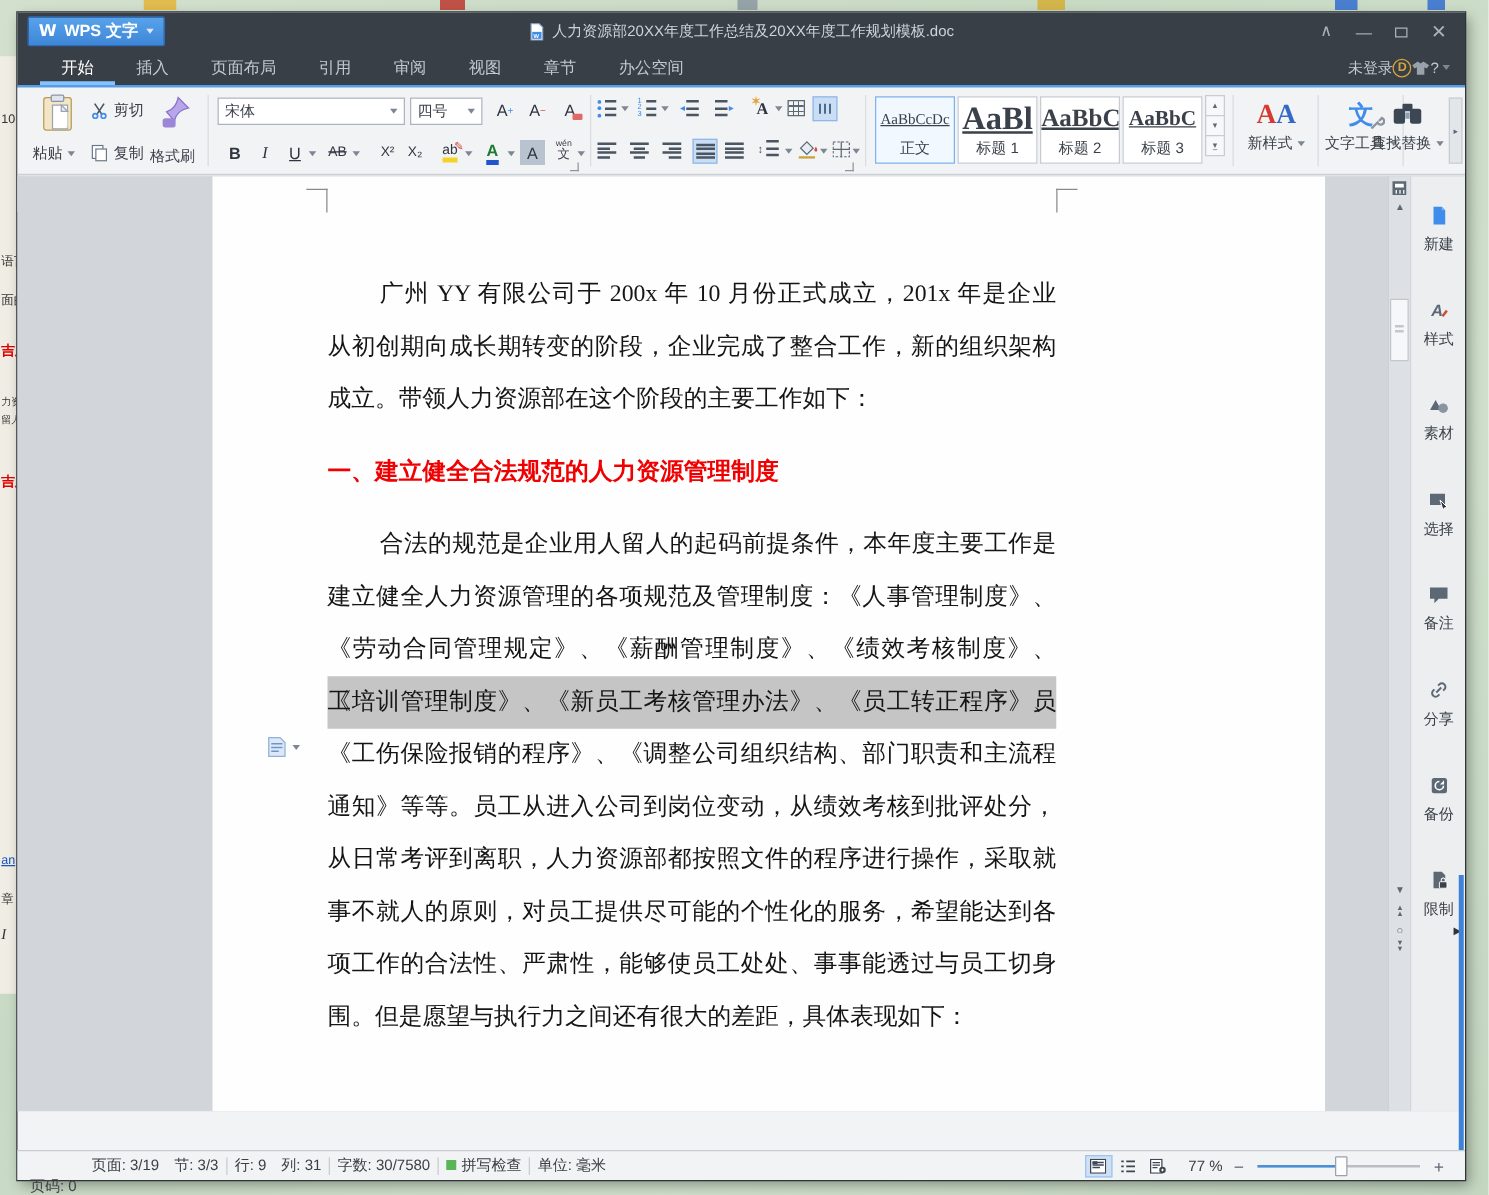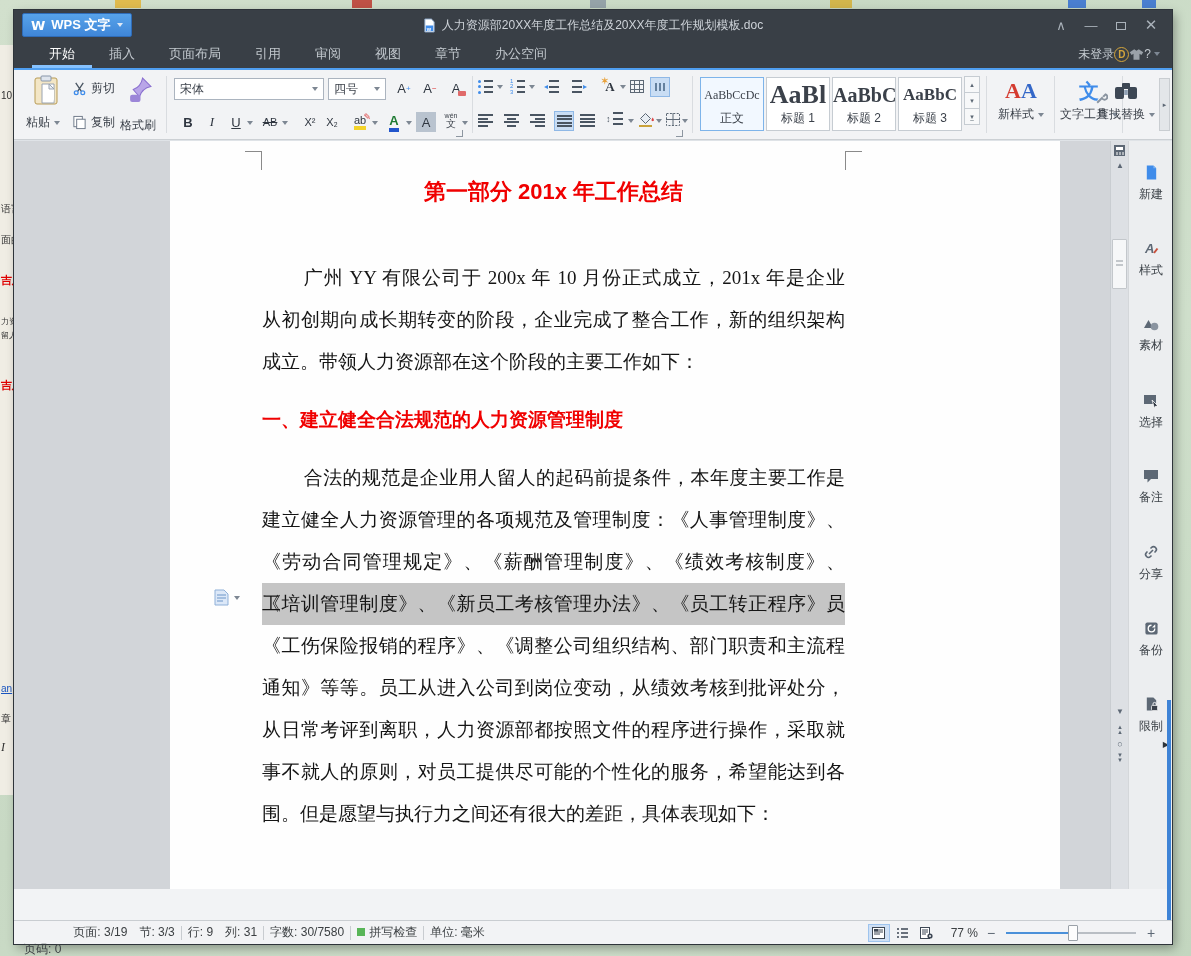--- a/index.html
+++ b/index.html
@@ -67,21 +67,21 @@
   .bars.num i:nth-child(1)::before{content:"1";} .bars.num i:nth-child(2)::before{content:"2";}
   .bars.num i:nth-child(3)::before{content:"3";}
   .grid-ic { width:14px; height:13px; border:1px solid #5d6875;
     background:repeating-linear-gradient(90deg,transparent 0 3.3px,#5d6875 3.3px 4.3px),
                repeating-linear-gradient(transparent 0 3.3px,#5d6875 3.3px 4.3px); }
   .launcher { position:absolute; width:7px; height:7px; border-right:1.5px solid #8d96a0;
     border-bottom:1.5px solid #8d96a0; }
   .stylebox { position:absolute; top:7px; width:64px; height:54px; background:#fff;
     border:1px solid #c6ccd2; text-align:center; overflow:hidden; }
   .stylebox.sel { border:1px solid #7eb4ea; background:#f2f8ff; }
-  .stylebox .prev { display:block; height:32px; line-height:34px; font-family:"Liberation Serif",serif; }
+  .stylebox .prev { display:block; height:32px; line-height:34px; font-family:"Liberation Serif",serif;text-decoration:underline; }
   .stylebox .slab { display:block; font-size:12px; color:#3b414a; }
   .sarrows { position:absolute; display:flex; flex-direction:column; width:16px; }
   .sarrows span { height:17px; border:1px solid #c6ccd2; background:#f7f8f9; font-size:7px;
     color:#5d6875; text-align:center; line-height:16px; margin-top:-1px; }
   .bigtool { position:absolute; width:62px; text-align:center; }
   .bigtool .ic { height:30px; display:flex; align-items:center; justify-content:center; }
   .aa-grad { font-size:22px; font-weight:bold; font-family:"Liberation Serif",serif;
     background:linear-gradient(90deg,#d43b30 50%,#3467c8 50%); -webkit-background-clip:text;
     background-clip:text; color:transparent; }
   .collapse-strip { position:absolute; right:2px; top:8px; bottom:8px; width:11px;
@@ -549,33 +549,33 @@
             <path d="M11 9l3 0-1.5 2.5z" fill="#5d6875"></path>
           </svg>
       </span>
     </div>
 
     <div class="workspace">
       <div class="page">
         <span class="cropmark tl"></span>
         <span class="cropmark tr"></span>
         <div class="doccontent">
-          <div class="dline title">第一部分  201x 年工作总结</div>
           <div class="dline ind" style="margin-top:44px;">广州 YY 有限公司于 200x 年 10 月份正式成立，201x 年是企业</div>
           <div class="dline">从初创期向成长期转变的阶段，企业完成了整合工作，新的组织架构</div>
           <div class="dline short">成立。带领人力资源部在这个阶段的主要工作如下：</div>
           <div class="dline h2" style="margin-top:16px;">一、建立健全合法规范的人力资源管理制度</div>
           <div class="dline ind" style="margin-top:16px;">合法的规范是企业用人留人的起码前提条件，本年度主要工作是</div>
           <div class="dline">建立健全人力资源管理的各项规范及管理制度：《人事管理制度》、</div>
           <div class="dline">《劳动合同管理规定》、《薪酬管理制度》、《绩效考核制度》、《员</div>
           <div class="dline hl">工培训管理制度》、《新员工考核管理办法》、《员工转正程序》、</div>
           <div class="dline">《工伤保险报销的程序》、《调整公司组织结构、部门职责和主流程</div>
           <div class="dline">通知》等等。员工从进入公司到岗位变动，从绩效考核到批评处分，</div>
           <div class="dline">从日常考评到离职，人力资源部都按照文件的程序进行操作，采取就</div>
           <div class="dline">事不就人的原则，对员工提供尽可能的个性化的服务，希望能达到各</div>
+          <div class="dline">项工作的合法性、严肃性，能够使员工处处、事事能透过与员工切身</div>
           <div class="dline short">围。但是愿望与执行力之间还有很大的差距，具体表现如下：</div>
         </div>
       </div>
       <div class="pastefloat">
         <span class="icw">
           <svg width="15" height="17" viewBox="0 0 15 17">
               <path d="M1 1h9l4 4v11H1z" fill="#dce8f8" stroke="#8fb0d8"></path>
               <path d="M3 6h9M3 9h9M3 12h6" stroke="#6d96c8" stroke-width="1.2"></path>
             </svg>
         </span>

